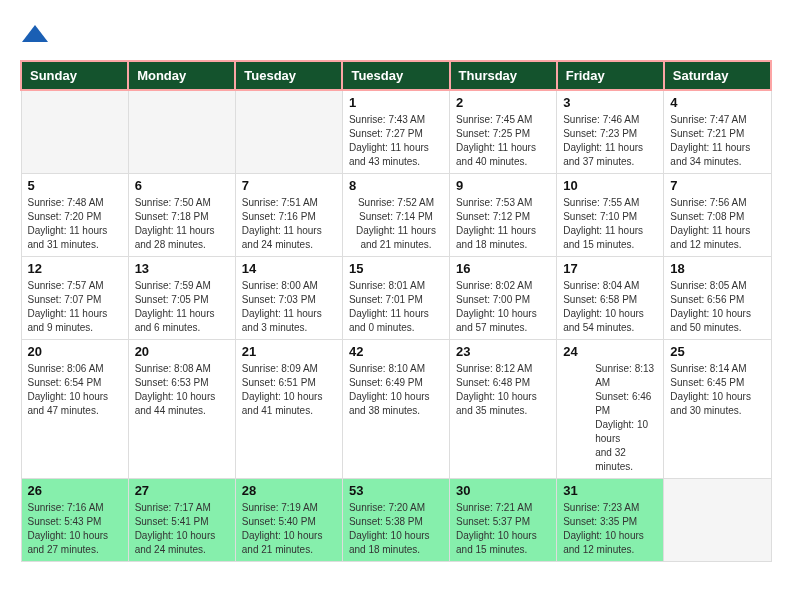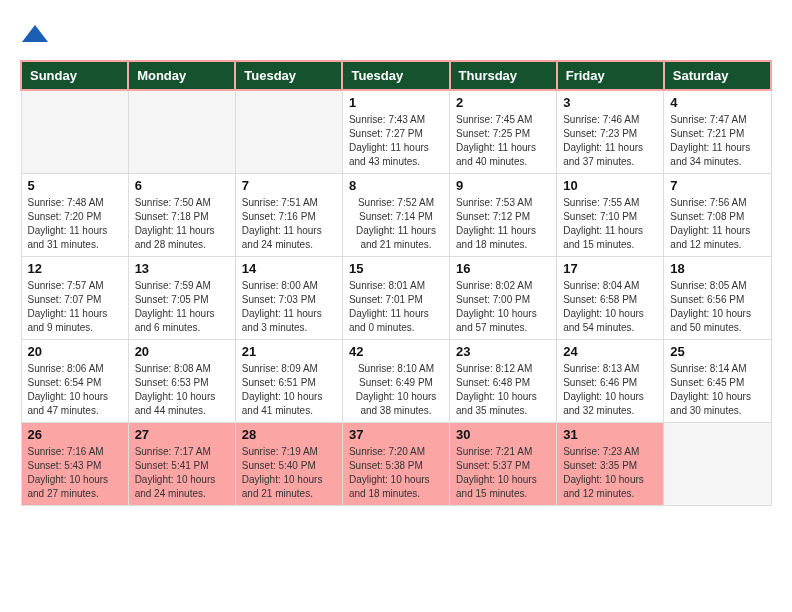--- a/index.html
+++ b/index.html
@@ -77,21 +77,21 @@
       font-weight: bold;
       margin-bottom: 3px;
       color: #111;
     }
     .day-info {
       font-size: 10px;
       line-height: 1.4;
       color: #333;
     }
     tr:last-child td {
-      background: #fca5a5;
+      background: #86efac;
     }
   </style>
 </head>
 <body>
 
 <div class="header">
   <div class="logo">
     <svg class="logo-icon" viewBox="0 0 30 30">
       <polygon points="15,5 28,22 2,22" fill="#1a5fb4"></polygon>
     </svg>
@@ -271,35 +271,35 @@
         </td>
         <td>
           <div class="day-number">21</div>
           <div class="day-info" style="white-space: pre-line;">Sunrise: 8:09 AM
 Sunset: 6:51 PM
 Daylight: 10 hours
 and 41 minutes.</div>
         </td>
         <td>
           <div class="day-number">42</div>
-          <div class="day-info" style="white-space: pre-line; text-align: center;">Sunrise: 8:10 AM
+          <div class="day-info" style="white-space: pre-line;">Sunrise: 8:10 AM
 Sunset: 6:49 PM
 Daylight: 10 hours
 and 38 minutes.</div>
         </td>
         <td>
           <div class="day-number">23</div>
           <div class="day-info" style="white-space: pre-line;">Sunrise: 8:12 AM
 Sunset: 6:48 PM
 Daylight: 10 hours
 and 35 minutes.</div>
         </td>
         <td>
           <div class="day-number">24</div>
-          <div class="day-info" style="white-space: pre-line;">Sunrise: 8:13 AM
+          <div class="day-info" style="white-space: pre-line; margin-left: 32px;">Sunrise: 8:13 AM
 Sunset: 6:46 PM
 Daylight: 10 hours
 and 32 minutes.</div>
         </td>
         <td>
           <div class="day-number">25</div>
           <div class="day-info" style="white-space: pre-line;">Sunrise: 8:14 AM
 Sunset: 6:45 PM
 Daylight: 10 hours
 and 30 minutes.</div>
@@ -321,21 +321,21 @@
 and 24 minutes.</div>
         </td>
         <td>
           <div class="day-number">28</div>
           <div class="day-info" style="white-space: pre-line;">Sunrise: 7:19 AM
 Sunset: 5:40 PM
 Daylight: 10 hours
 and 21 minutes.</div>
         </td>
         <td>
-          <div class="day-number">37</div>
+          <div class="day-number">53</div>
           <div class="day-info" style="white-space: pre-line;">Sunrise: 7:20 AM
 Sunset: 5:38 PM
 Daylight: 10 hours
 and 18 minutes.</div>
         </td>
         <td>
           <div class="day-number">30</div>
           <div class="day-info" style="white-space: pre-line;">Sunrise: 7:21 AM
 Sunset: 5:37 PM
 Daylight: 10 hours

